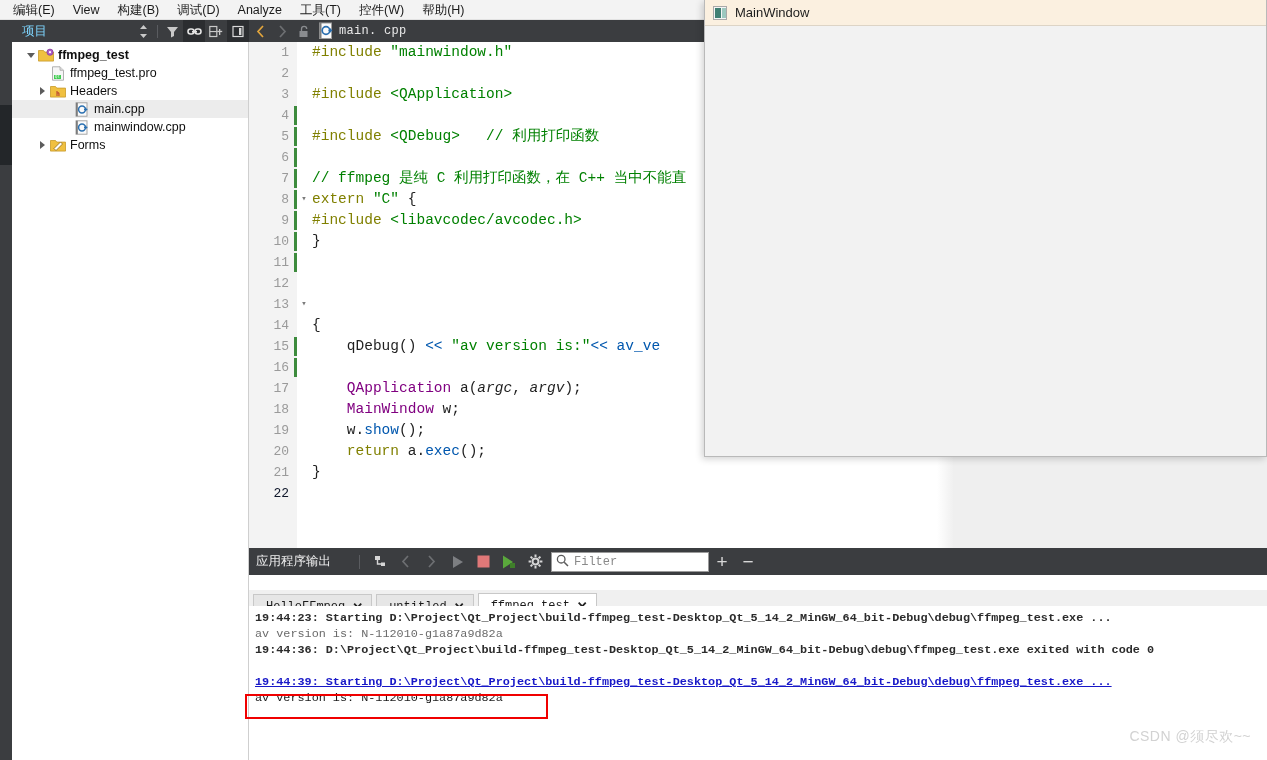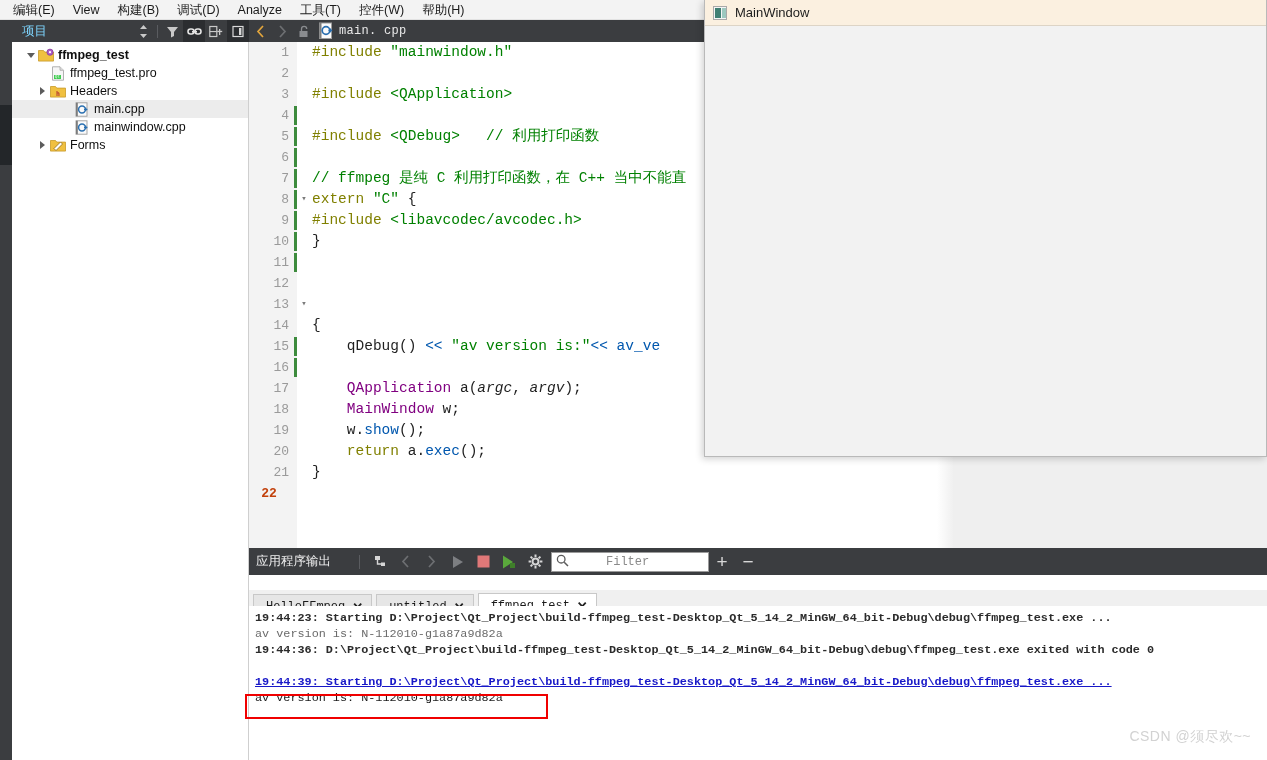--- a/index.html
+++ b/index.html
@@ -106,21 +106,21 @@
   }
   .codelines { position: absolute; left: 0; top: 0; width: 1018px; height: 506px; }
   .cl {
     position: relative; height: 21px; line-height: 21px;
     font-family: "Liberation Mono", monospace; font-size: 14.5px; white-space: pre;
   }
   .ln {
     position: absolute; left: 0; top: 0; width: 40px; text-align: right;
     color: #9a9a9a; font-family: "Liberation Mono", monospace; font-size: 13px;
   }
-  .ln.cur { color: #c2410c; font-weight: bold; text-align: center; }
+  .ln.cur { color: #0f172a; font-weight: normal; }
   .fold {
     position: absolute; left: 48px; top: 0; width: 14px; text-align:center; color:#7b7b7b; font-size: 9px;
   }
   .chg { position: absolute; left: 45px; top: 1px; width: 3px; height: 19px; background: #3d8b3d; }
   .ctext { position: absolute; left: 63px; top: 0; }
 
   .k-pre   { color: #808000; }     
   .k-str   { color: #008000; }     
   .k-kw    { color: #808000; }     
   .k-type  { color: #800080; }     
@@ -147,21 +147,21 @@
   }
   .outbar {
     position: absolute; left: 0; top: 0; width: 1018px; height: 27px;
     background: #3b3d40; display: flex; align-items: center;
   }
   .outbar .ptitle { color: #efefef; font-size: 12.5px; padding-left: 7px; }
   .ob-ico { width: 26px; height: 27px; display:flex;align-items:center;justify-content:center; }
   .ob-ico svg { display:block; }
   .filterbox {
     width: 158px; height: 20px; background: #ffffff; border: 1px solid #9a9a9a;
-    display: flex; align-items: center; padding-left: 4px; margin-left: 3px; gap: 32px;
+    display: flex; align-items: center; padding-left: 4px; margin-left: 3px;
   }
   .filterbox .ftext {
     color: #8a8a8a; font-size: 12px; font-family:"Liberation Mono", monospace; padding-left: 5px;
   }
   .plusminus { color: #d7d7d7; font-size: 19px; width: 26px; text-align: center; line-height: 27px; }
 
   .tabstrip {
     position: absolute; left: 0; top: 42px; width: 1018px; height: 30px;
     background: #f0f0f0; border-bottom: 1px solid #c8c8c8;
     display: flex; align-items: flex-end; padding-left: 4px;

